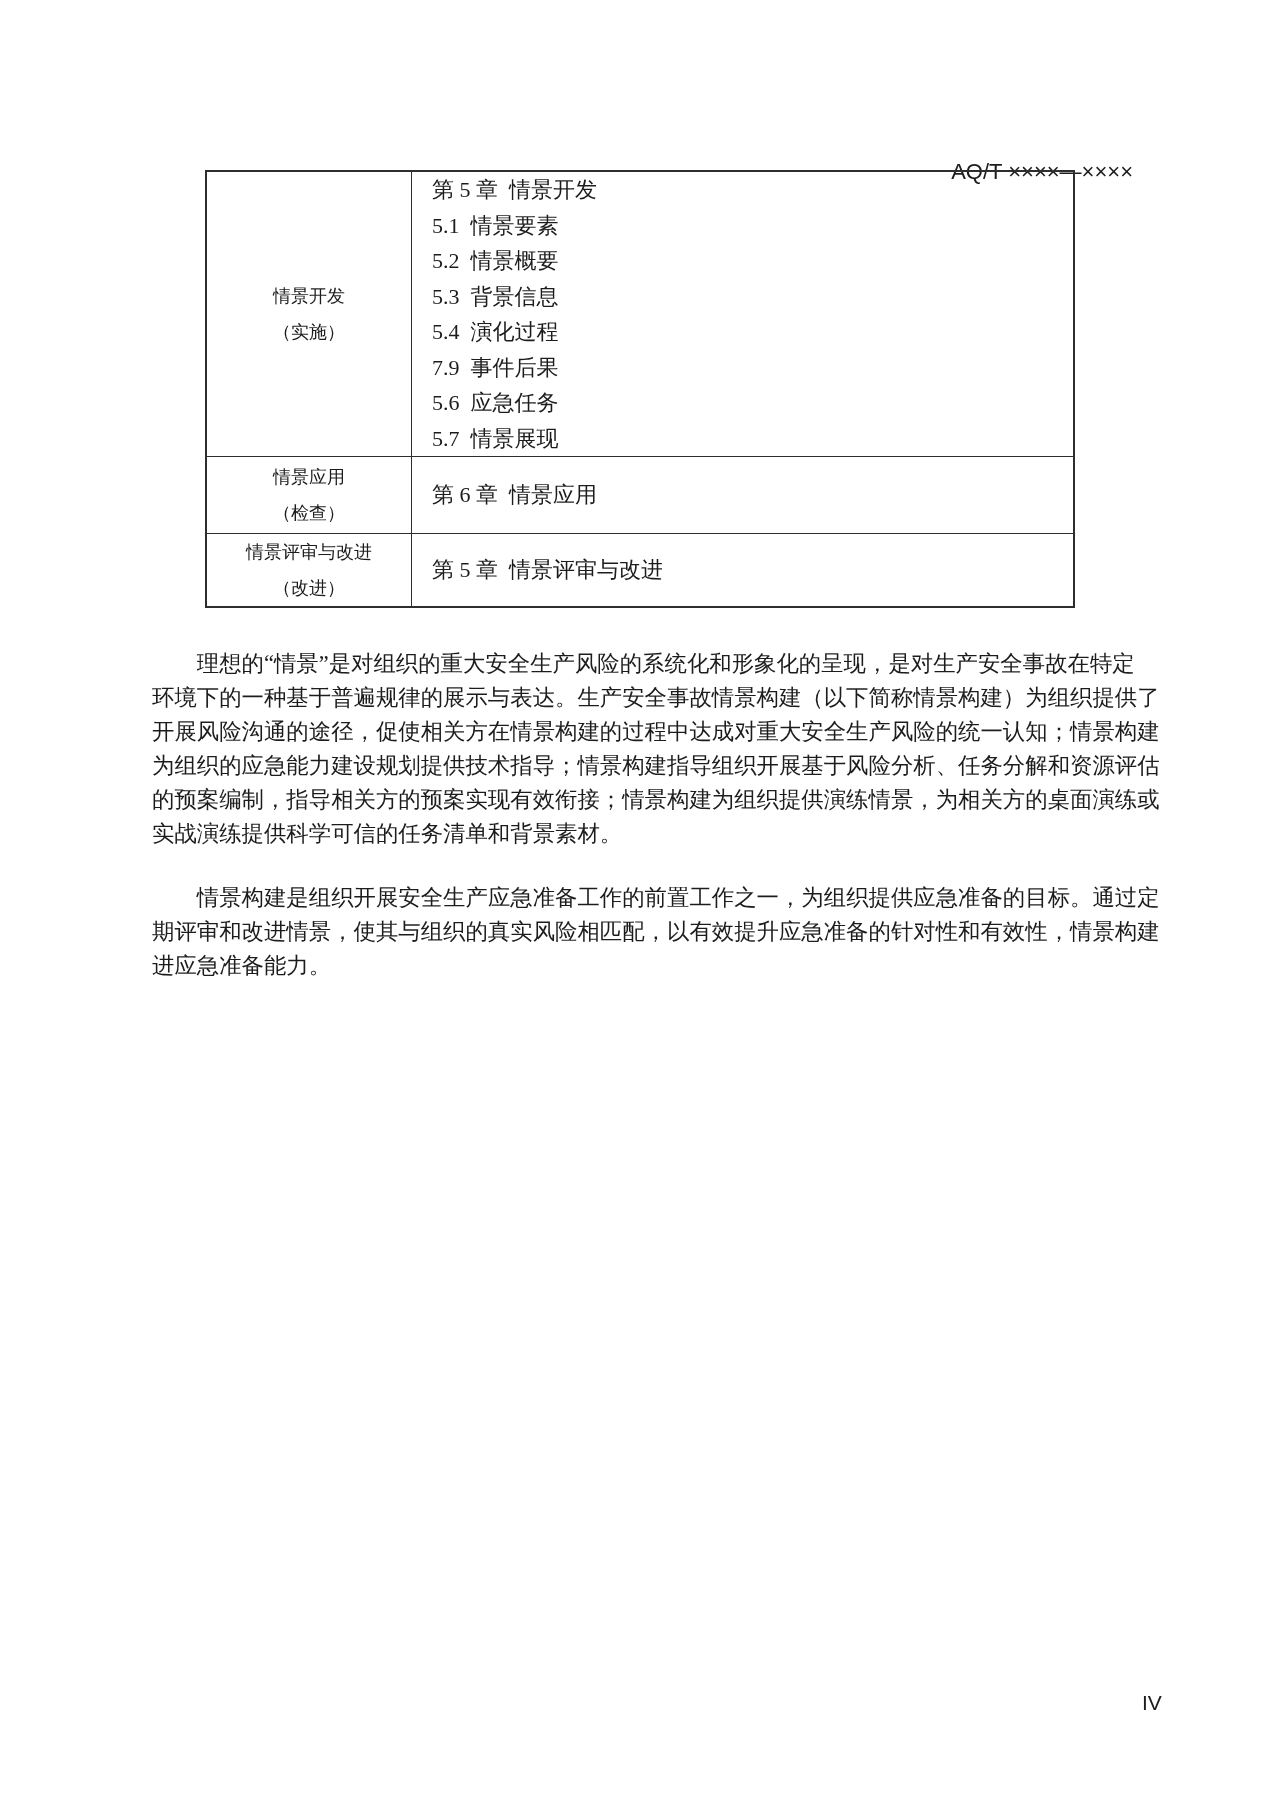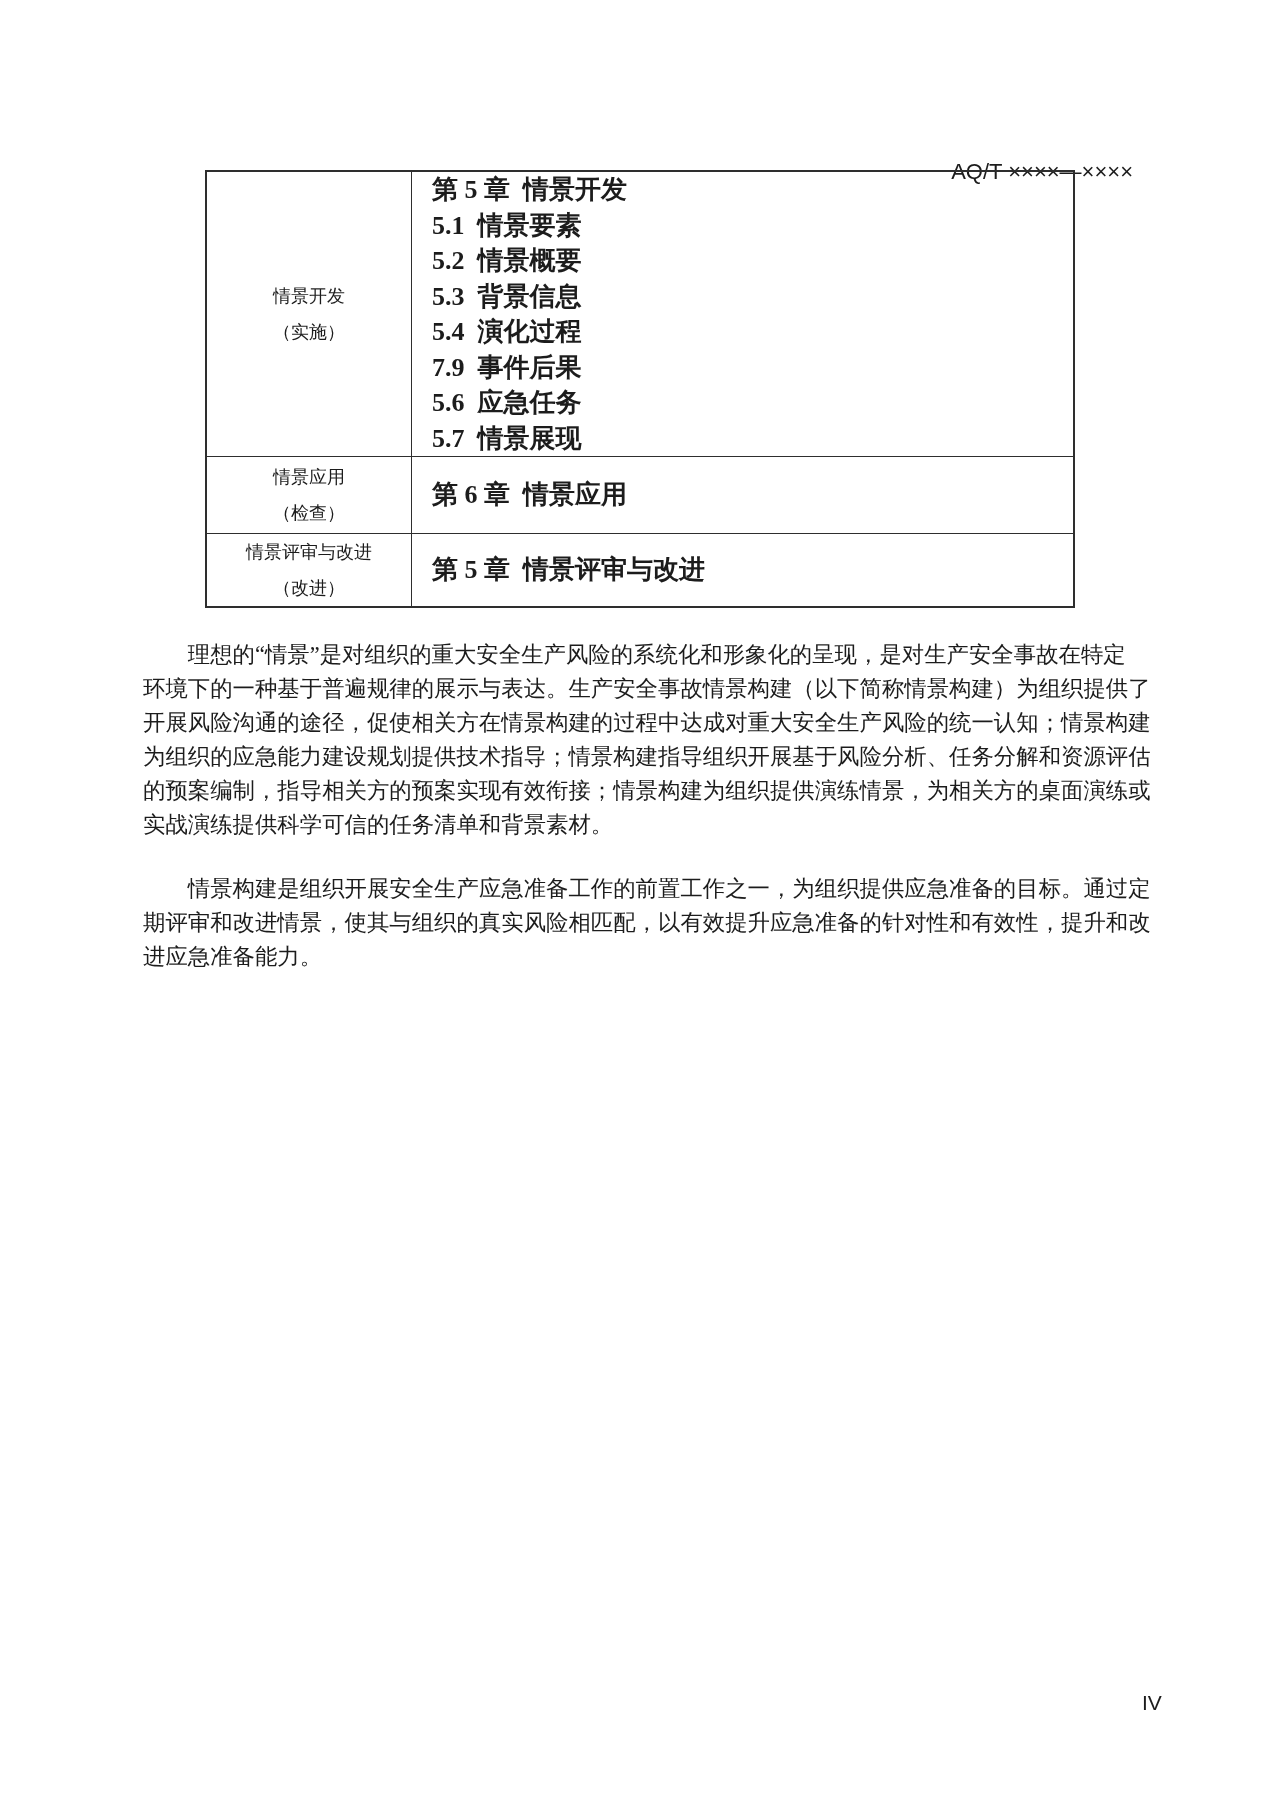--- a/index.html
+++ b/index.html
@@ -38,35 +38,34 @@
   }
   .col-stage { width: 204px; }
   .stage-cell { text-align: center; }
   .stage-line {
     font-size: 18px;
     line-height: 36px;
     white-space: pre;
   }
   .items-cell { padding-left: 20px !important; }
   .cell-line {
-    font-size: 26px;
+    font-size: 22px;
     line-height: 35.5px;
     white-space: pre;
-    font-weight: bold;
   }
   .row-dev  .items-cell { height: 284px; }
   .row-app  .items-cell { height: 76px; }
   .row-rev  .items-cell { height: 64px; }
   .body-text {
     position: absolute;
     left: 140px;
     top: 635px;
     width: 1040px;
   }
-  .para { margin: 3px; }
+  .para { margin: 12px; }
   .para + .para { margin-top: 30px; }
   .body-line {
     font-size: 22.4px;
     line-height: 34px;
     white-space: pre;
   }
   .body-line.first { text-indent: 2em; }
   .page-number {
     position: absolute;
     left: 1142px;
@@ -126,20 +125,20 @@
     <div class="para">
       <div class="body-line first">理想的“情景”是对组织的重大安全生产风险的系统化和形象化的呈现，是对生产安全事故在特定</div>
       <div class="body-line">环境下的一种基于普遍规律的展示与表达。生产安全事故情景构建（以下简称情景构建）为组织提供了</div>
       <div class="body-line">开展风险沟通的途径，促使相关方在情景构建的过程中达成对重大安全生产风险的统一认知；情景构建</div>
       <div class="body-line">为组织的应急能力建设规划提供技术指导；情景构建指导组织开展基于风险分析、任务分解和资源评估</div>
       <div class="body-line">的预案编制，指导相关方的预案实现有效衔接；情景构建为组织提供演练情景，为相关方的桌面演练或</div>
       <div class="body-line">实战演练提供科学可信的任务清单和背景素材。</div>
     </div>
     <div class="para">
       <div class="body-line first">情景构建是组织开展安全生产应急准备工作的前置工作之一，为组织提供应急准备的目标。通过定</div>
-      <div class="body-line">期评审和改进情景，使其与组织的真实风险相匹配，以有效提升应急准备的针对性和有效性，提升和改</div>
+      <div class="body-line">期评审和改进情景，使其与组织的真实风险相匹配，以有效提升应急准备的针对性和有效性，情景构建</div>
       <div class="body-line">进应急准备能力。</div>
     </div>
   </div>
 
   <div class="page-number">IV</div>
 
 </div>
 
 </body></html>

